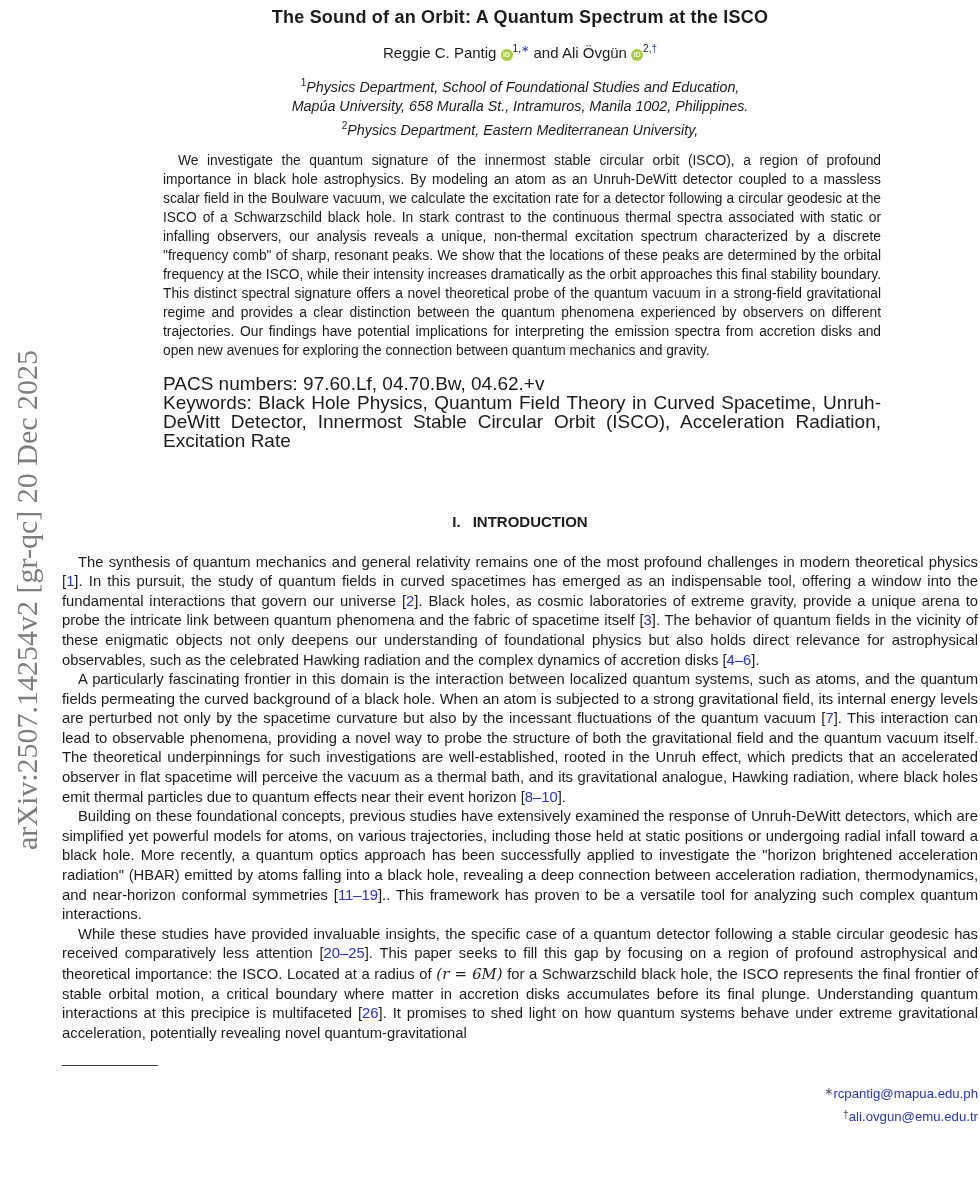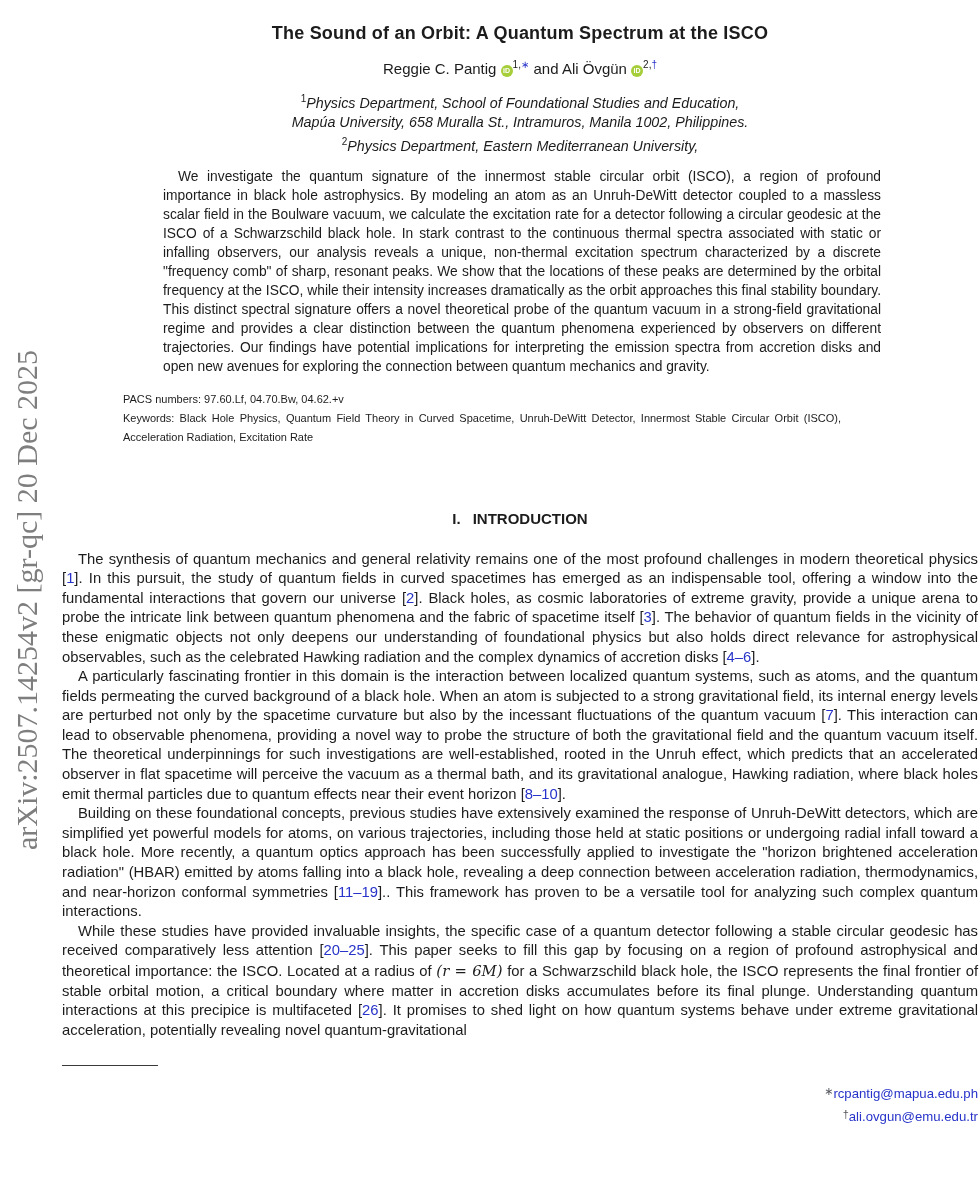--- a/index.html
+++ b/index.html
@@ -7,37 +7,37 @@
     position:relative; width:980px; height:1200px; overflow:hidden;
     background:#ffffff; color:#1c1c1c;
     font-family:"Liberation Sans", sans-serif;
   }
   .stamp {
     position:absolute; top:583px; left:-318px; width:690px; height:34px;
     transform:rotate(-90deg); transform-origin:center;
     font-family:"Liberation Serif", serif; font-size:30px;
     color:var(--stamp, #7e7e7e); text-align:center; white-space:nowrap;
   }
-  .content { position:absolute; left:62px; top:16px; width:916px; }
+  .content { position:absolute; left:62px; top:0; width:916px; }
   .title { margin:7px 0 0; text-align:center; font-size:18px; font-weight:bold; letter-spacing:0.2px; }
   .authors { margin-top:15px; text-align:center; font-size:15px; }
   .authors sup { font-size:10px; }
   .orcid {
     display:inline-block; width:12px; height:12px; border-radius:50%;
     background:var(--orcid,#a6ce39); color:#fff; font-size:7px; font-weight:bold;
     line-height:12px; text-align:center; vertical-align:1px; cursor:pointer;
   }
   .fn-ref { color:var(--link,#2733c9); cursor:pointer; }
   .affils { margin-top:12px; text-align:center; font-style:italic; font-size:14.3px; line-height:19px; }
   .affils sup { font-size:10px; font-style:normal; }
   .abstract {
     margin:11px 0 0 101px; width:718px; text-align:justify;
     font-size:13.8px; line-height:19px; text-indent:15px;
   }
-  .meta { margin:14px 0 0 61px; width:718px; font-size:11px; line-height:19px; text-align:justify; }
+  .meta { margin:14px 0 0 101px; width:718px; font-size:19px; line-height:19px; text-align:justify; }
   .sec-heading { margin:63px 0 0; text-align:center; font-size:15px; font-weight:bold; }
   .sec-num { margin-right:12px; }
   .body-text { margin-top:23px; font-size:14.8px; line-height:19.6px; text-align:justify; }
   .para { margin:0; text-indent:16px; }
   .cite { color:var(--link,#2733c9); cursor:pointer; }
   .math { font-family:"DejaVu Serif", serif; font-style:italic; }
   .footer { position:absolute; left:62px; top:1065px; width:916px;text-align:right; }
   .footrule { width:96px; border-top:1.2px solid #3a3a3a; }
   .footnotes { margin-top:15px; font-size:13.2px; line-height:20px; }
   .fn-line { white-space:nowrap; }

